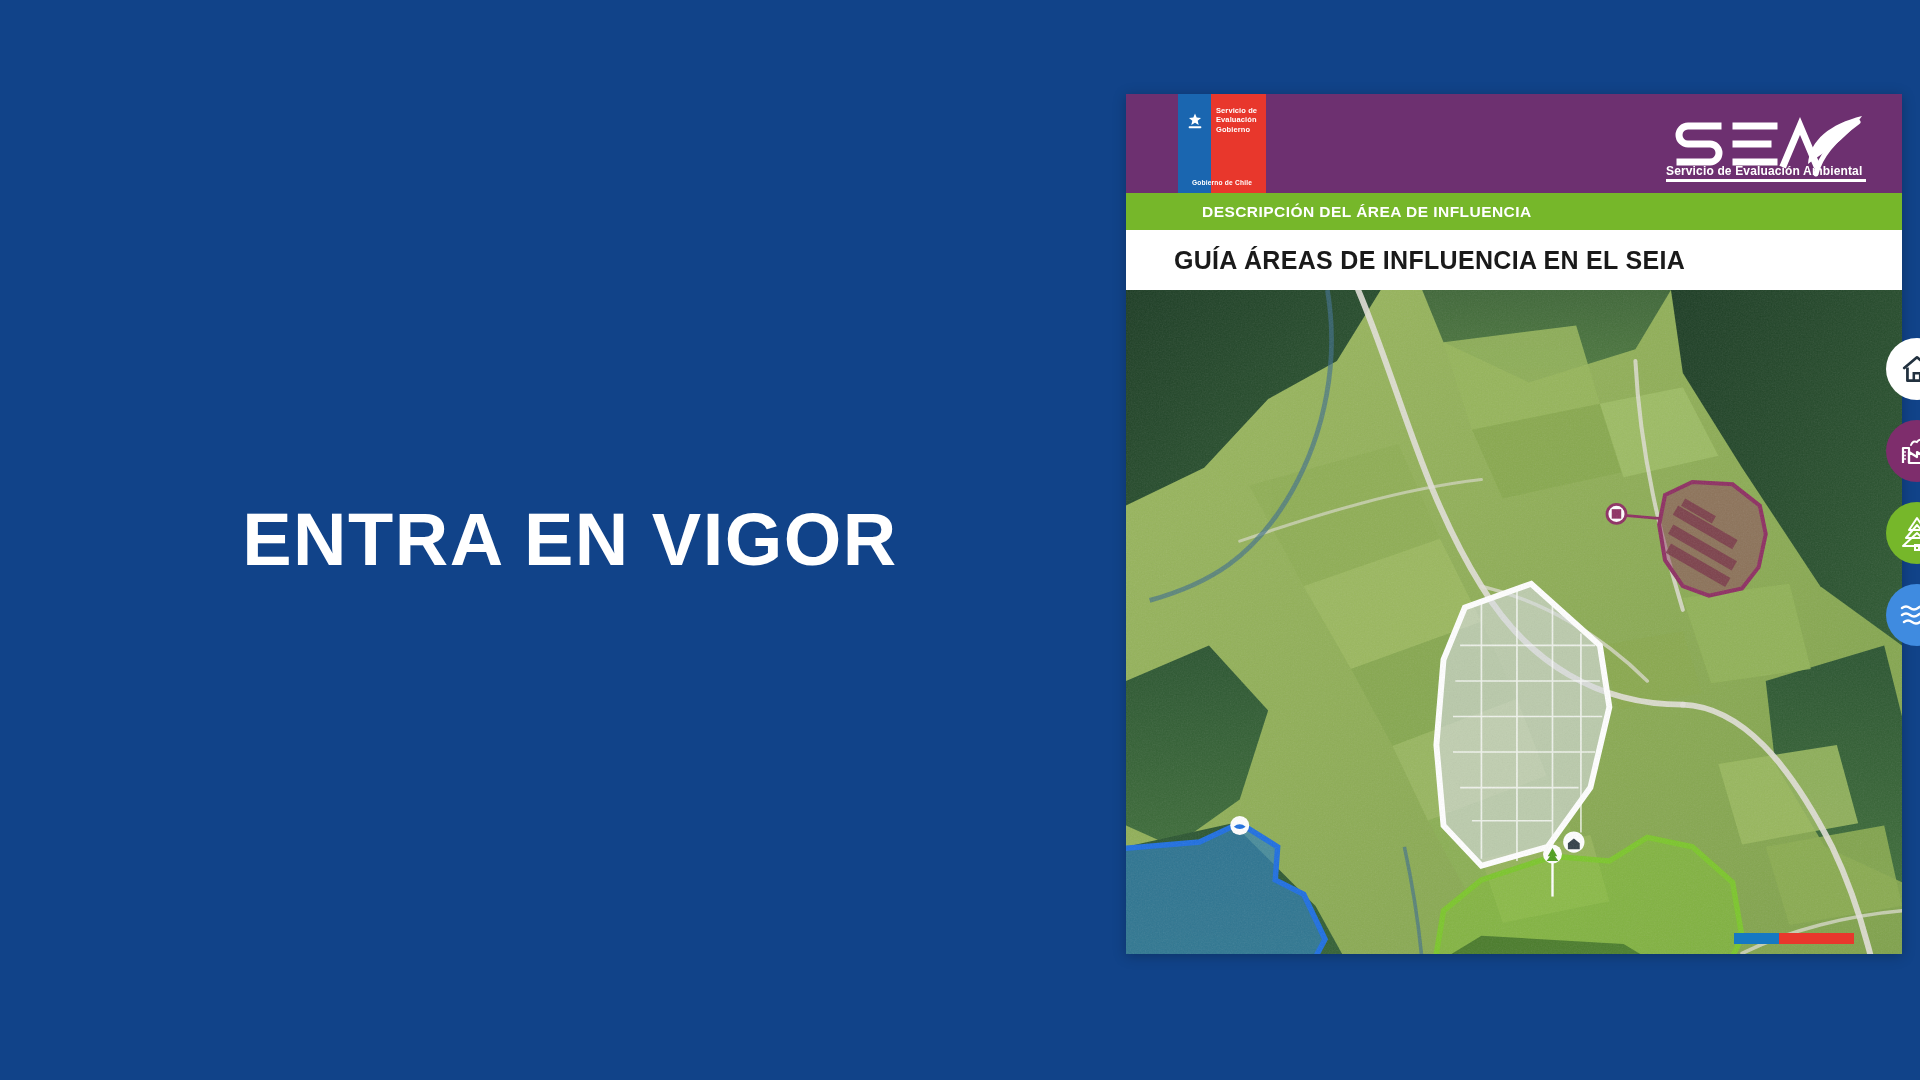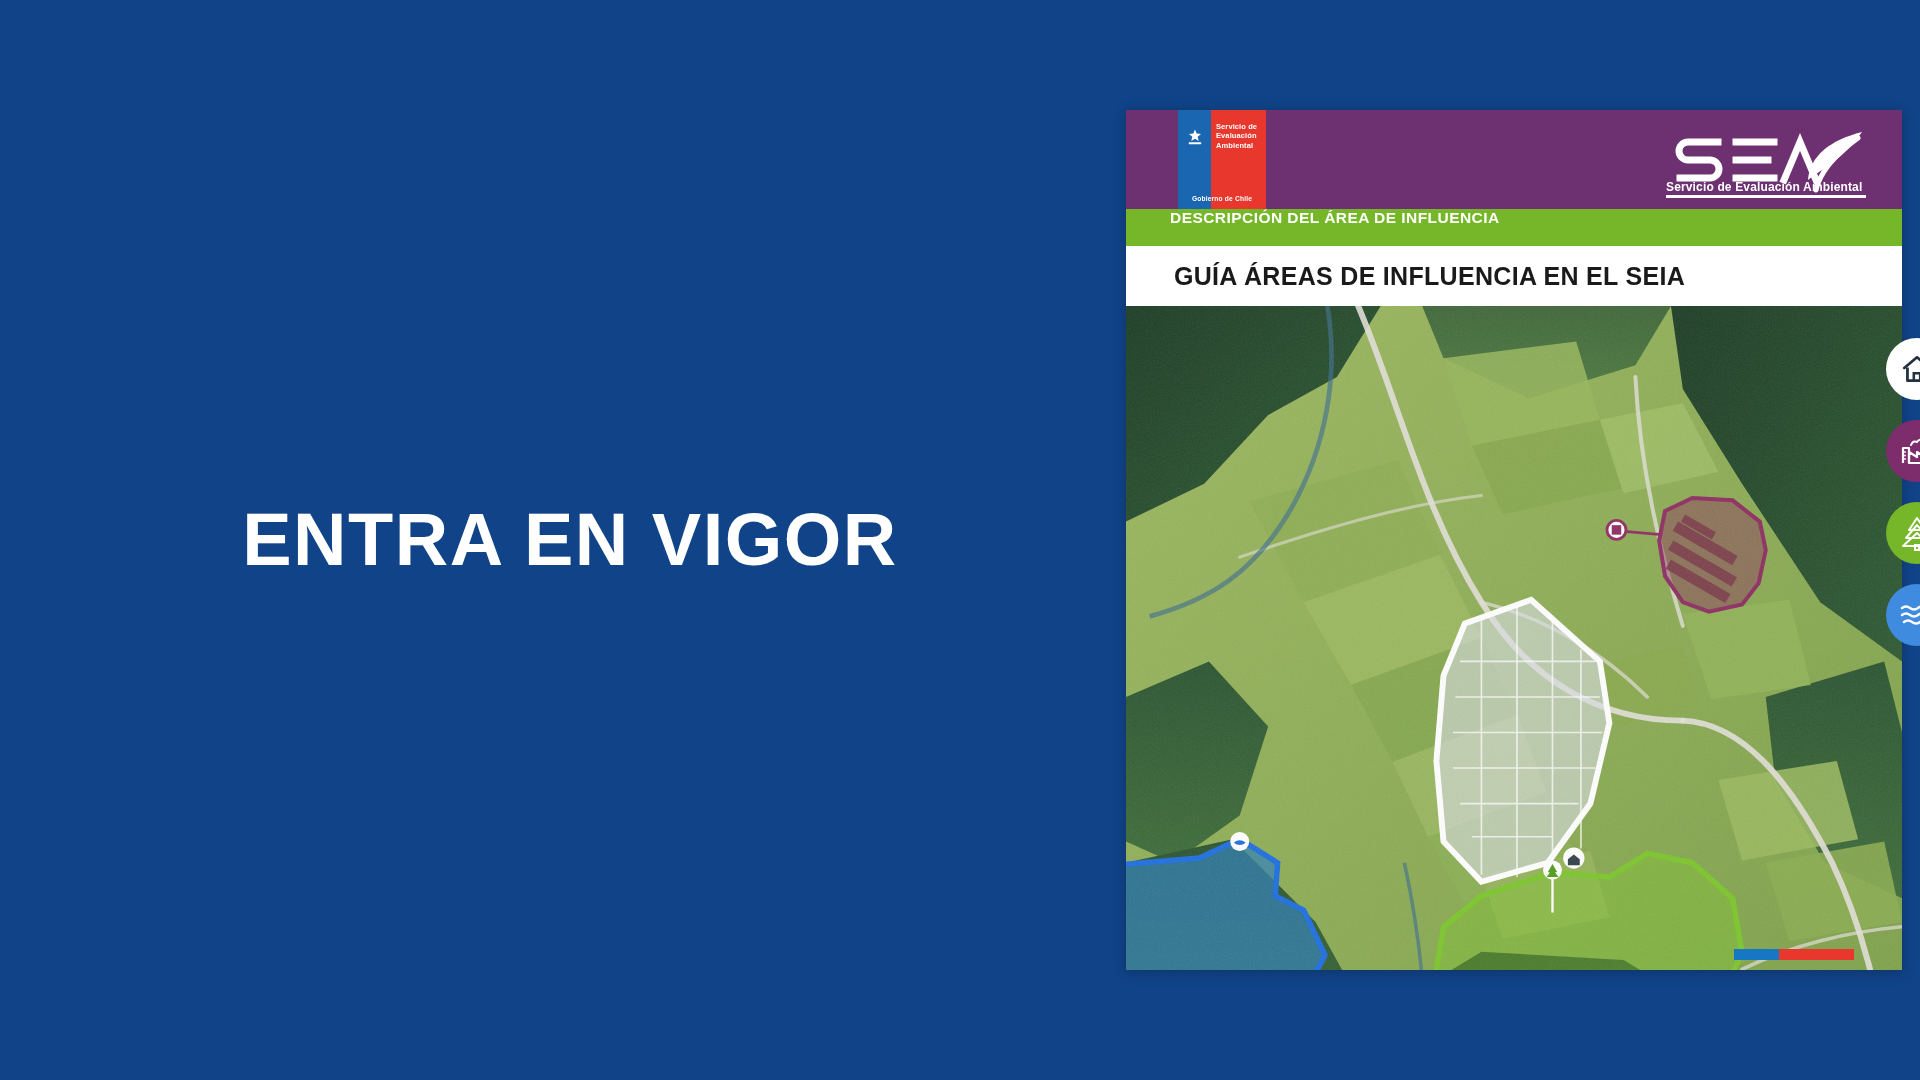--- a/index.html
+++ b/index.html
@@ -38,21 +38,21 @@
     letter-spacing:1px;
     line-height:1.22;
     text-align:center;
     margin-top:68px;
   }
   .promo-subtitle .sub-line { display:block; white-space:nowrap; }
 
   
   .cover {
     position:absolute;
-    left:1126px; top:110px;
+    left:1126px; top:94px;
     width:776px; height:860px;
     background:#ffffff;
     overflow:hidden;
     box-shadow:0 2px 12px rgba(0,0,0,.25);
   }
 
   
   .cover-masthead {
     position:relative;
     height:99px;
@@ -121,21 +121,22 @@
     right:36px; top:85px;
     width:200px; height:3px;
     background:#ffffff;
   }
 
   
   .cover-kicker {
     height:37px;
     background:#76b72a;
     display:flex;
-    padding-left:44px;
+    align-items:center;
+    padding-left:76px;
   }
   .cover-kicker span {
     color:#ffffff;
     font-size:15.5px;
     font-weight:bold;
     letter-spacing:.45px;
   }
 
   
   .cover-titleband {
@@ -206,21 +207,21 @@
       <div class="gob-blue">
         <svg class="gob-star" viewBox="0 0 24 24">
           <path fill="#ffffff" d="M12 2l2.1 5.1 5.5.4-4.2 3.6 1.3 5.4L12 13.6 7.3 16.5l1.3-5.4L4.4 7.5l5.5-.4z"></path>
           <rect x="4" y="18" width="16" height="2.6" rx="1" fill="#ffffff"></rect>
         </svg>
       </div>
       <div class="gob-red">
         <div class="gob-red-text">
           <div>Servicio de</div>
           <div>Evaluación</div>
-          <div>Ambiental</div>
+          <div>Gobierno</div>
         </div>
       </div>
       <div class="gob-foot">Gobierno de Chile</div>
     </div>
 
     <svg class="sea-logo" viewBox="0 0 200 66">
       <g fill="none" stroke="#ffffff" stroke-width="7" stroke-linecap="square">
 
         <path d="M52 14 H22 a9 9 0 0 0 0 18 h22 a9 9 0 0 1 0 18 H14"></path>
 

